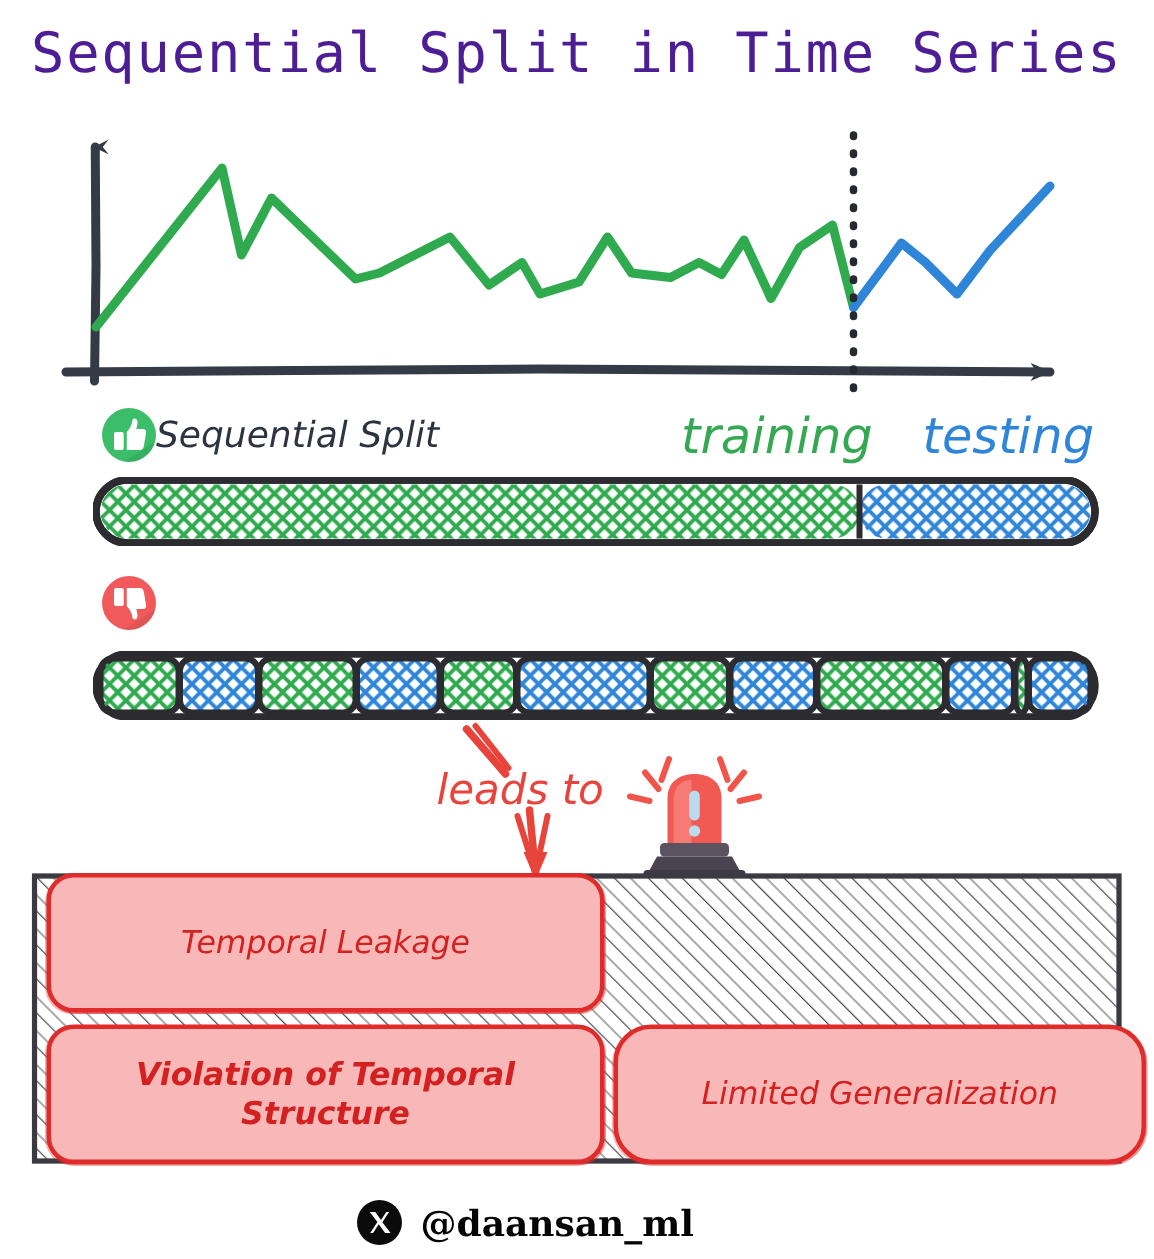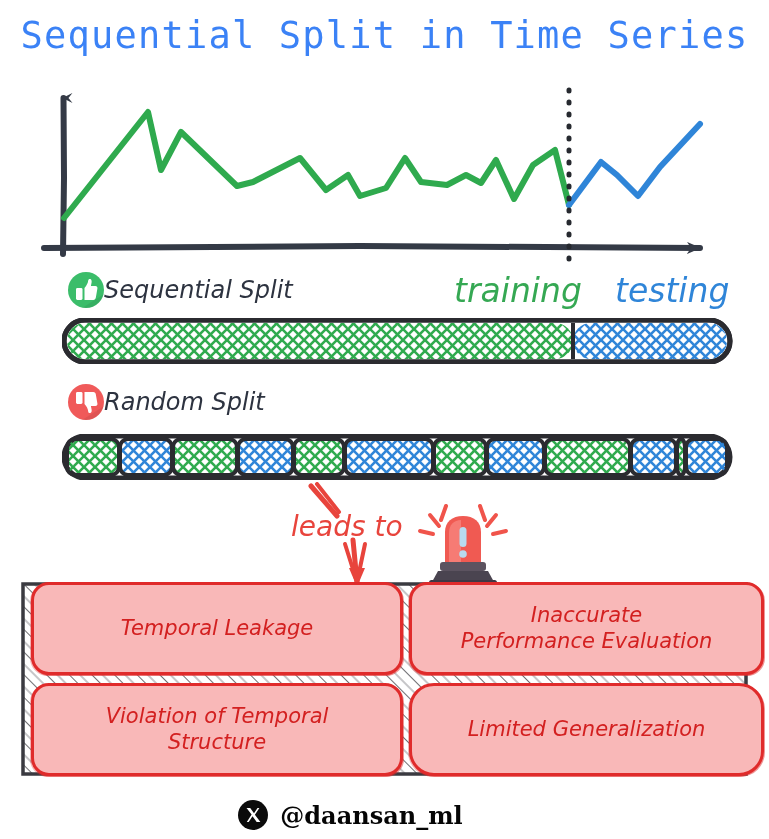--- a/index.html
+++ b/index.html
@@ -18,21 +18,21 @@
   
   #page-title {
     position: absolute;
     left: 0;
     top: 14px;
     width: 769px;
     text-align: center;
     font-family: "DejaVu Sans Mono", "Liberation Mono", monospace;
     font-size: 37px;
     letter-spacing: 1.2px;
-    color: #3b82f6;
+    color: #4c1d95;
     white-space: nowrap;
   }
 
   
   #chart-area {
     position: absolute;
     left: 0;
     top: 78px;
     width: 769px;
     height: 185px;
@@ -132,21 +132,21 @@
     padding: 4px 10px;
     box-sizing: border-box;
     font-family: "DejaVu Sans", sans-serif;
     font-size: 21px;
     font-style: italic;
     color: #d32020;
     line-height: 1.2;
     box-shadow: 1px 1px 0 rgba(224,43,43,.5), -1px 1px 0 rgba(224,43,43,.35);
   }
   #card-temporal-leakage { grid-column: 1; grid-row: 1; }
-  #card-violation        { grid-column: 1; grid-row: 2; }
+  #card-violation        { grid-column: 1; grid-row: 2; font-weight: bold; }
   #card-inaccurate       { grid-column: 2; grid-row: 1; }
   #card-limited          { grid-column: 2; grid-row: 2; border-radius: 25px; }
 
   
   #footer-handle {
     position: absolute;
     left: 0; top: 800px;
     width: 701px;
     display: flex;
     align-items: center;
@@ -232,21 +232,20 @@
   <span class="thumb-icon down">
     <svg width="36" height="36" viewBox="0 0 36 36">
       <rect x="8" y="8" width="6.5" height="12" rx="1.4" fill="#ffffff"></rect>
       <path d="M16.5,20 C18.5,22 20,25 20.2,27.4 C20.3,28.8 21.4,29.4 22.4,28.9
                C23.5,28.3 23.9,27 23.6,25.4 L22.9,22 L27.4,22
                C28.8,22 29.7,20.8 29.4,19.5 L27.9,10.7
                C27.7,9.1 26.7,8 25.3,8 L16.5,8 Z" fill="#ffffff"></path>
       <path d="M36,22 L36,36 L14,36 Z" fill="#000000" opacity="0.07"></path>
     </svg>
   </span>
-  <span class="legend-text">Random Split</span>
 </div>
 
 <div id="bar-random">
   <svg id="bar-random-svg" width="672" height="46" viewBox="0 0 672 46">
       <rect x="2" y="2" width="666" height="42" rx="21" fill="#ffffff" stroke="#2b2b30" stroke-width="5"></rect>
       <defs>
         <pattern id="rnd-hatch-0" width="11" height="11" patternUnits="userSpaceOnUse">
           <path d="M0,0 L11,11" stroke="#2faa4e" stroke-width="2.6" fill="none"></path>
           <path d="M11,0 L0,11" stroke="#2faa4e" stroke-width="2.6" fill="none"></path>
         </pattern>
@@ -368,21 +367,20 @@
         <line x1="0" y1="0" x2="0" y2="16" stroke="#4a4a4f" stroke-width="1.6"></line>
         <line x1="8" y1="0" x2="8" y2="16" stroke="#8d8d92" stroke-width="1"></line>
       </pattern>
     </defs>
     <rect x="2" y="2" width="723" height="190" fill="url(#diagHatch)"></rect>
     <rect x="2" y="2" width="723" height="190" fill="none" stroke="#3a3a40" stroke-width="3.5"></rect>
   </svg>
 
   <div id="outcomes-grid">
     <div id="card-temporal-leakage" class="outcome-card">Temporal Leakage</div>
-    <div id="card-inaccurate" class="outcome-card">Inaccurate<br>Performance Evaluation</div>
     <div id="card-violation" class="outcome-card">Violation of Temporal<br>Structure</div>
     <div id="card-limited" class="outcome-card">Limited Generalization</div>
   </div>
 </div>
 
 <div id="footer-handle">
   <span id="x-logo-icon">
     <svg width="30" height="30" viewBox="0 0 30 30">
       <circle cx="15" cy="15" r="15" fill="#0b0b0b"></circle>
       <path d="M8.5,8 L13.6,14.6 L8.8,22 L10.7,22 L14.5,16.2 L18.7,22 L22.4,22

